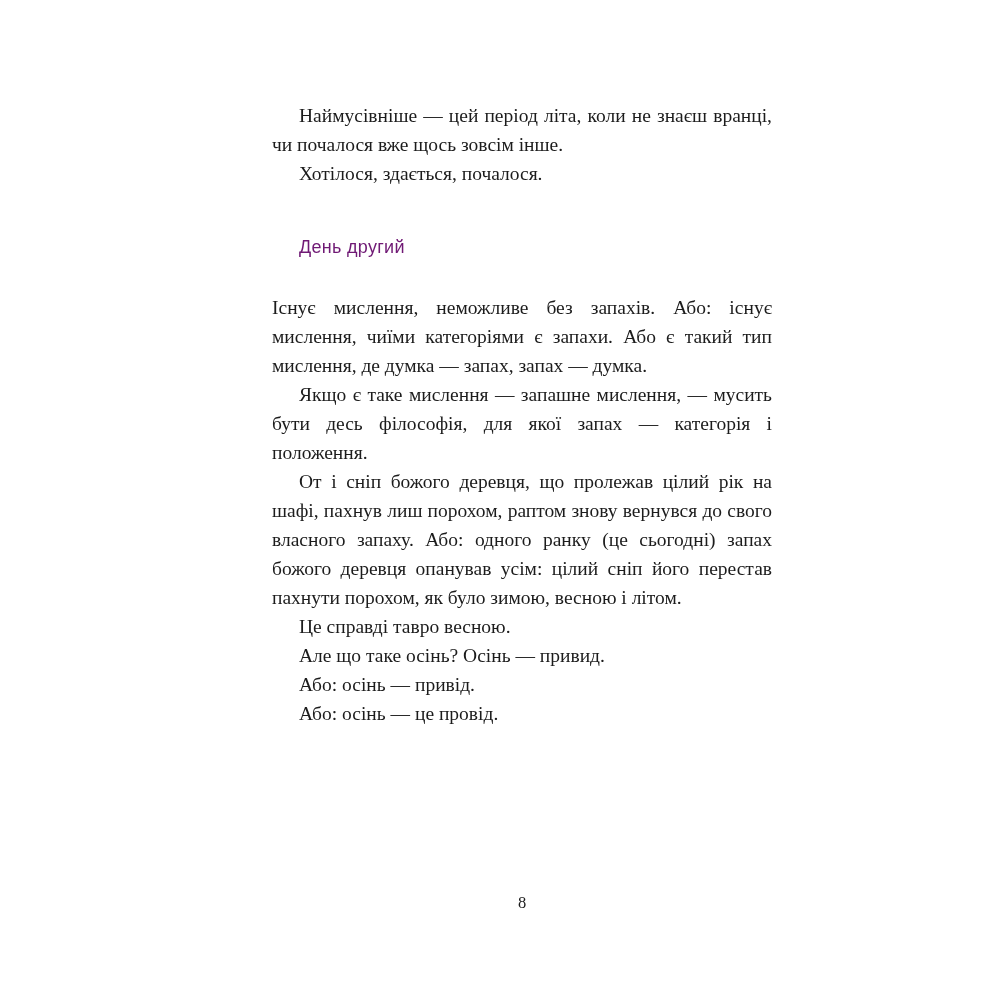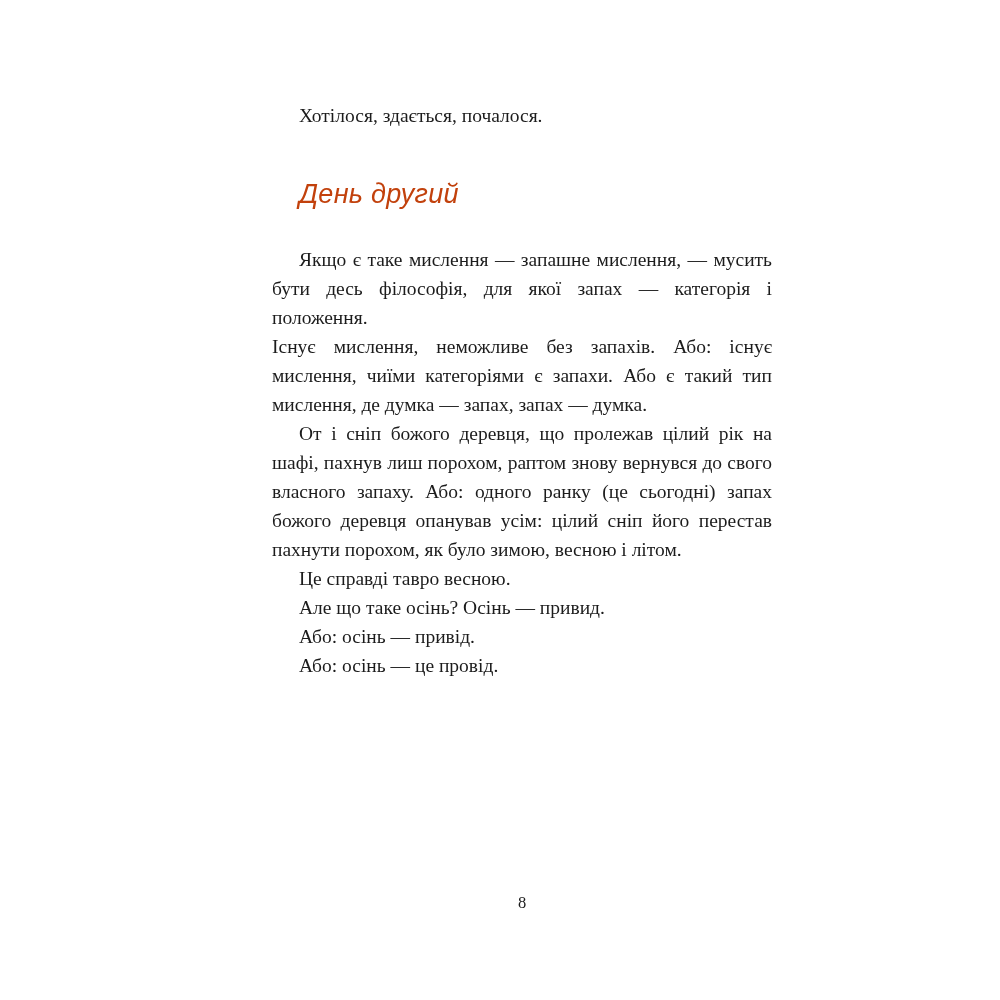--- a/index.html
+++ b/index.html
@@ -29,50 +29,50 @@
     font-size: 19.5px;
     line-height: 29px;
     text-align: justify;
     color: #1c1c1c;
   }
   p.indent {
     text-indent: 27px;
   }
   .chapter-heading {
     font-family: "Liberation Sans", sans-serif;
-    font-size: 27px;
+    font-size: 18px;
     font-weight: 500;
     letter-spacing: 0.3px;
-    color: #c2410c;
+    color: #701a75;
     margin: 49px 0 35px 27px;
-    font-style: italic;
   }
   .page-number {
     position: absolute;
     left: 272px;
     top: 893px;
     width: 500px;
     text-align: center;
     font-size: 16.5px;
     font-family: "Liberation Serif", serif;
     color: #1c1c1c;
   }
 </style>
 </head>
 <body>
 
 <div class="page">
   <div class="text-block">
 
+    <p class="para indent">Наймусівніше — цей період літа, коли не знаєш вранці, чи почалося вже щось зовсім інше.</p>
     <p class="para indent">Хотілося, здається, почалося.</p>
 
     <h2 class="chapter-heading">День другий</h2>
 
+    <p class="para">Існує мислення, неможливе без запахів. Або: існує мислення, чиїми категоріями є запахи. Або є такий тип мислення, де думка — запах, запах — думка.</p>
     <p class="para indent">Якщо є таке мислення — запашне мислення, — мусить бути десь філософія, для якої запах — категорія і положення.</p>
-    <p class="para">Існує мислення, неможливе без запахів. Або: існує мислення, чиїми категоріями є запахи. Або є такий тип мислення, де думка — запах, запах — думка.</p>
     <p class="para indent">От і сніп божого деревця, що пролежав цілий рік на шафі, пахнув лиш порохом, раптом знову вернувся до свого власного запаху. Або: одного ранку (це сьогодні) запах божого деревця опанував усім: цілий сніп його перестав пахнути порохом, як було зимою, весною і літом.</p>
     <p class="para indent">Це справді тавро весною.</p>
     <p class="para indent">Але що таке осінь? Осінь — привид.</p>
     <p class="para indent">Або: осінь — привід.</p>
     <p class="para indent">Або: осінь — це провід.</p>
 
   </div>
 
   <div class="page-number">8</div>
 </div>

